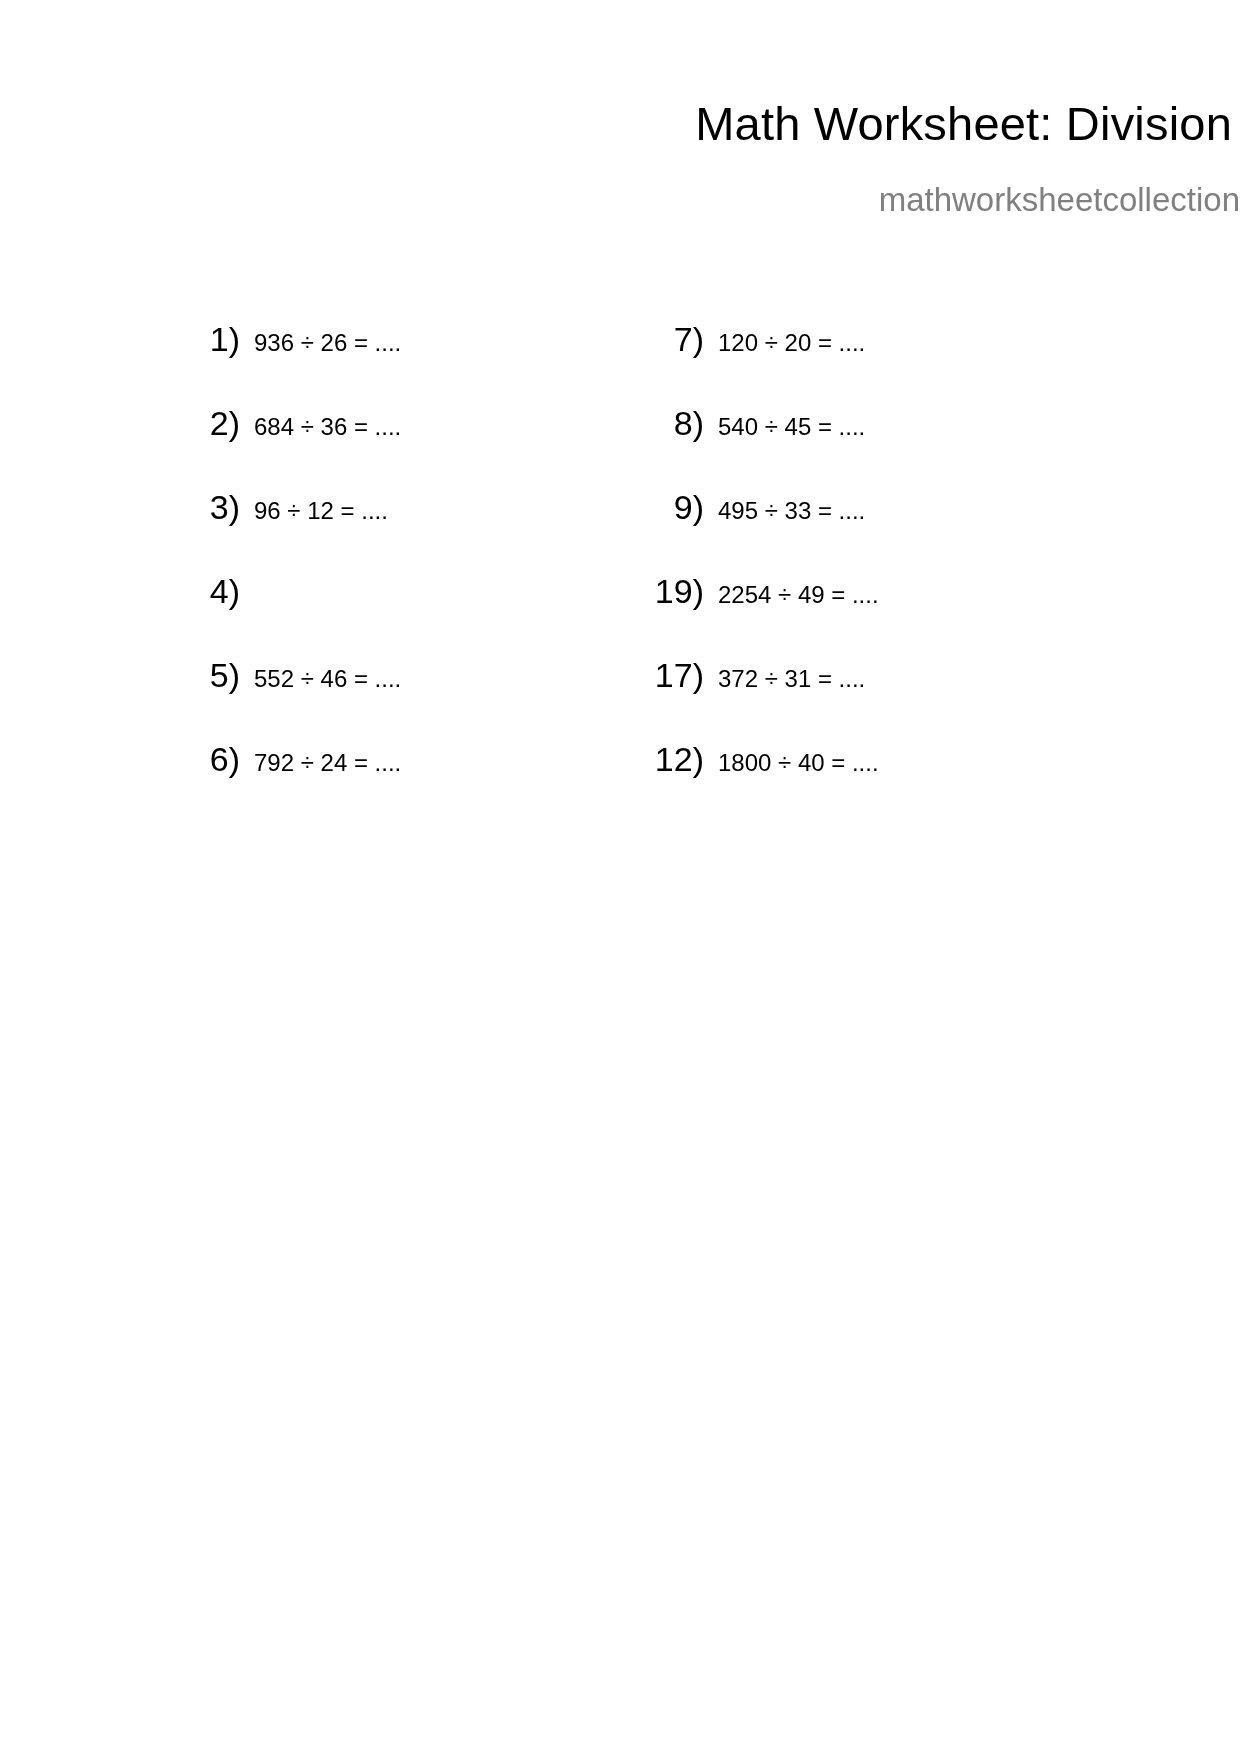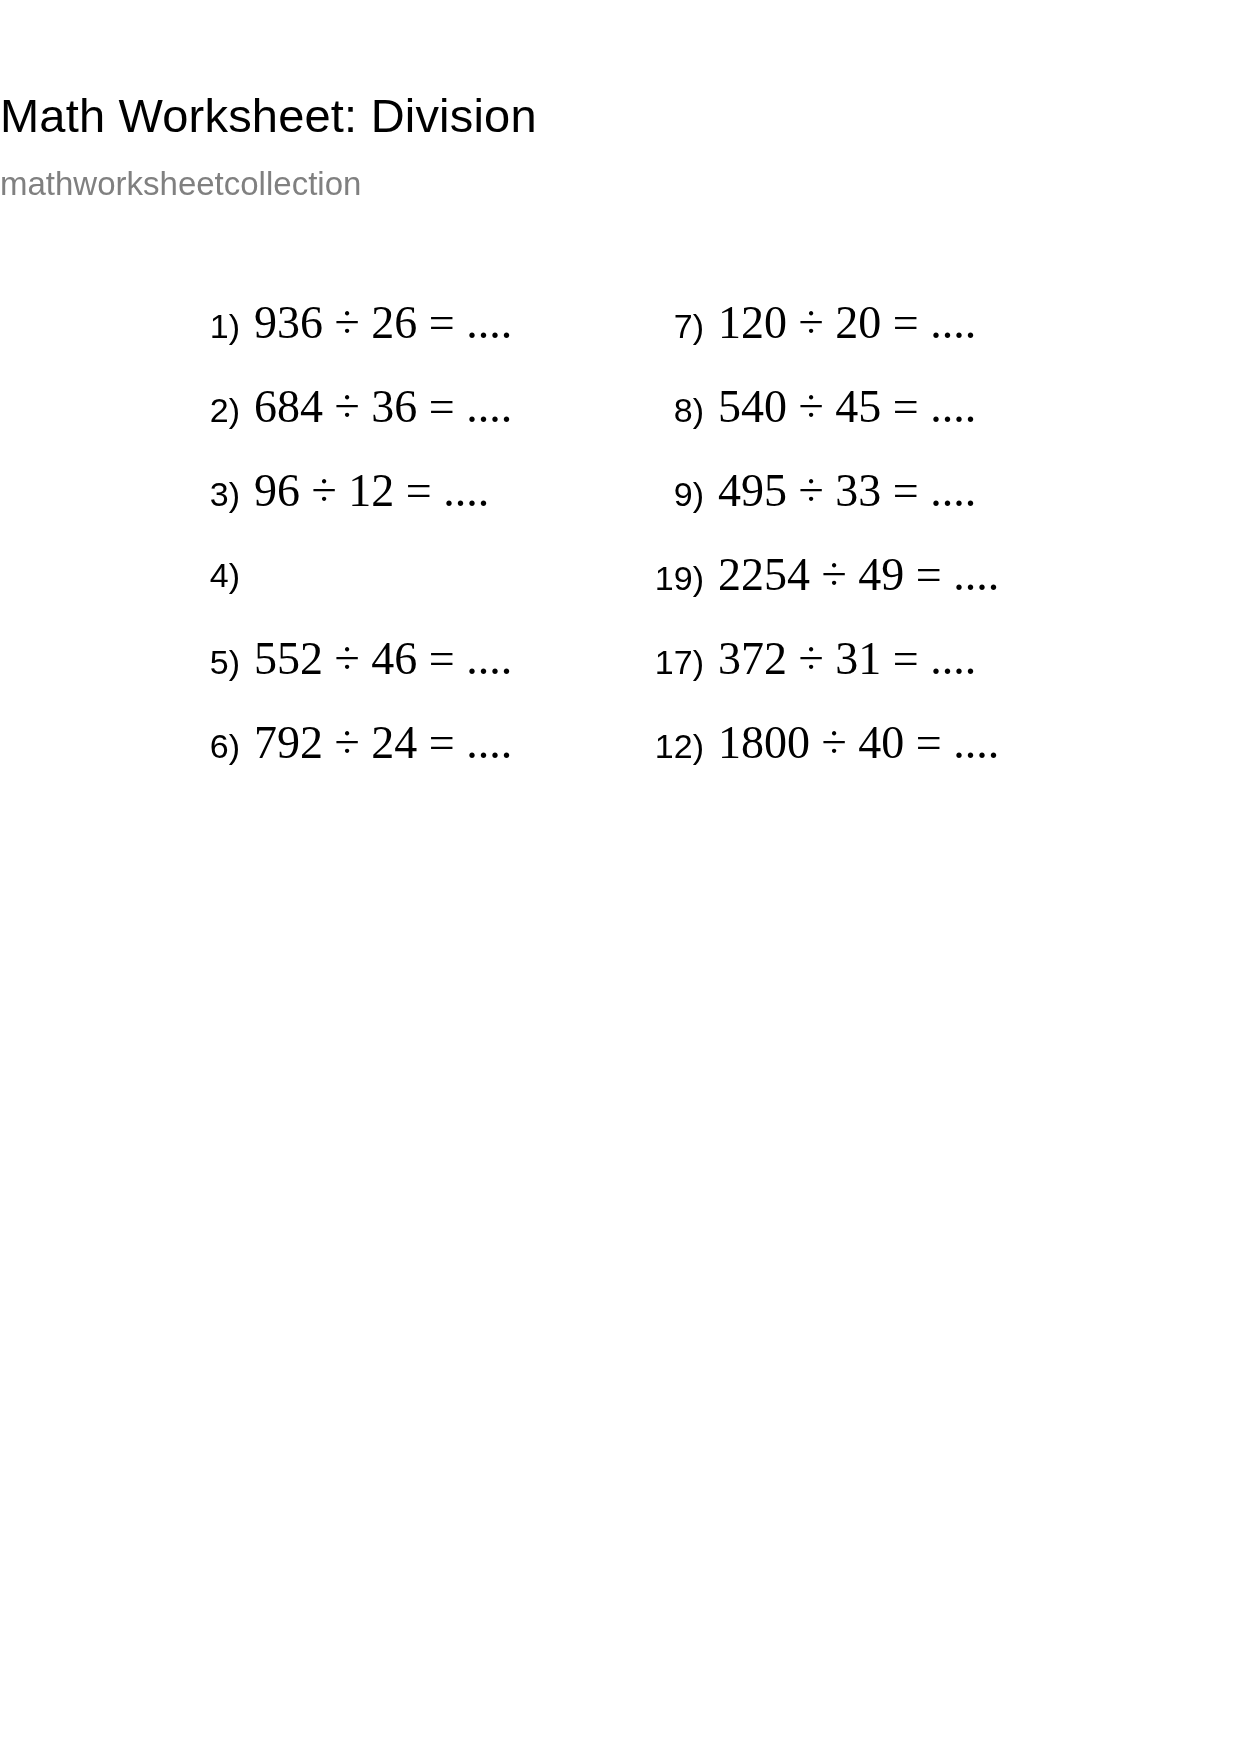--- a/index.html
+++ b/index.html
@@ -15,30 +15,30 @@
     position: relative;
     overflow: hidden;
   }
   .sheet {
     width: 1240px;
     height: 1754px;
     box-sizing: border-box;
     padding: 0;
   }
   .title {
-    text-align: left;
+    text-align: right;
     font-size: 47px;
     font-weight: normal;
     color: #000000;
-    margin: 0;
+    margin: 8px;
     padding-top: 88px;
     letter-spacing: 0.2px;
   }
   .subtitle {
-    text-align: left;
+    text-align: right;
     font-size: 33px;
     font-weight: normal;
     color: #808080;
     margin: 0;
     padding-top: 22px;
   }
   .problems {
     margin-top: 78px;
     display: flex;
     flex-direction: row;
@@ -64,22 +64,21 @@
     line-height: 84px;
     white-space: nowrap;
   }
   .pnum {
     width: 62px;
     text-align: right;
     padding-right: 14px;
     font-size: 34px;
   }
   .pbody {
-    font-size: 46px;
-    font-family: Liberation Serif, serif;
+    font-size: 24px;
   }
   .col-right .pnum {
     width: 78px;
   }
 </style>
 </head>
 <body>
 
 <div class="sheet">
 

